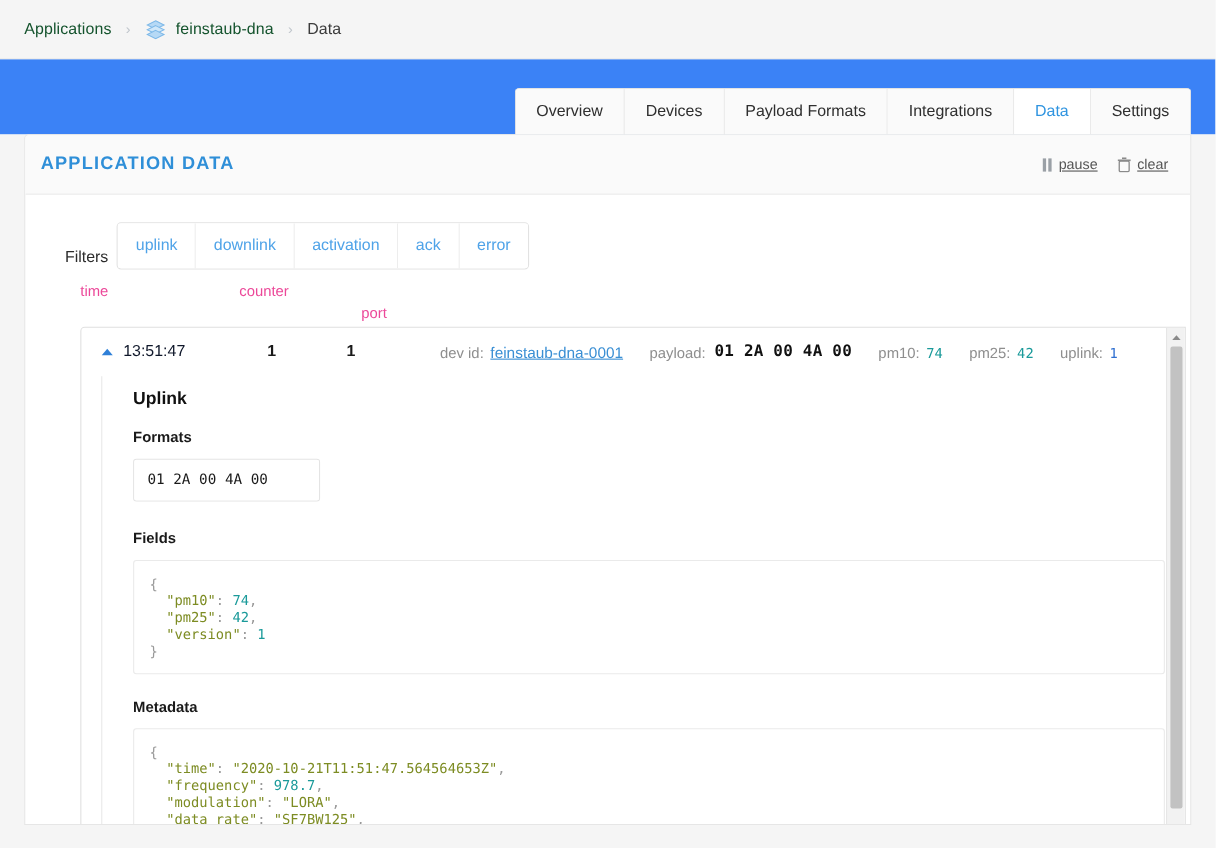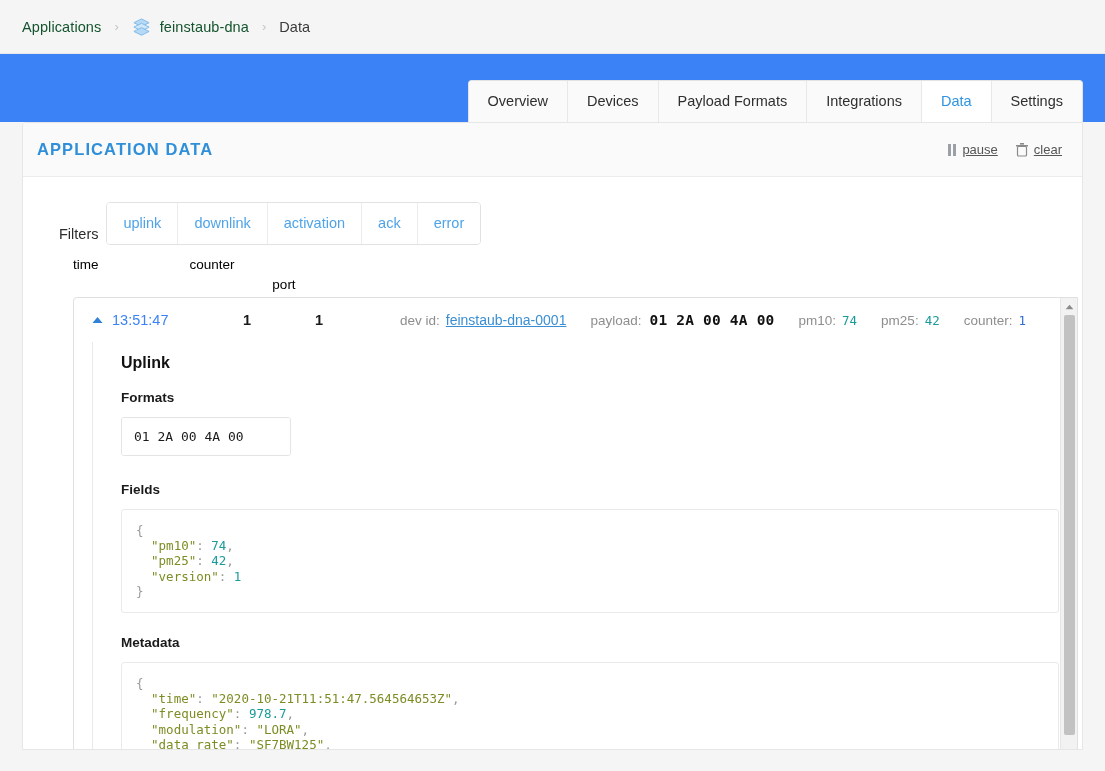--- a/index.html
+++ b/index.html
@@ -160,23 +160,24 @@
     cursor: pointer;
     white-space: nowrap;
   }
   .filter-btn:last-child { border-right: none; }
 
   
   .col-head {
     display: flex;
     padding-left: 50px;
     font-size: 13.5px;
-    color: #000000;
+    color: #ec4899;
     margin-top: 12px;
     margin-bottom: 5px;
+    gap: 28px;
   }
   .col-time { width: 96px; }
   .col-counter { width: 86px; text-align: center; }
   .col-port { width: 58px; text-align: center; margin-top: 20px; }
 
   
   .events-panel {
     position: relative;
     margin: 0 0 0 50px;
     width: 1005px;
@@ -202,21 +203,21 @@
   }
   .caret {
     width: 22px;
     display: flex;
     justify-content: center;
     cursor: pointer;
   }
   .caret svg { display: block; }
   .evt-time {
     width: 96px;
-    color: #3b82f6;
+    color: #0f172a;
     font-size: 14.5px;
     padding-left: 4px;
   }
   .evt-counter {
     width: 86px;
     text-align: center;
     font-weight: bold;
     color: #1a1a1a;
     font-size: 14.5px;
   }
@@ -433,21 +434,21 @@
         <div class="evt-port">1</div>
         <div class="evt-meta">
           <span class="mk">dev id:</span>
           <span class="dev-link">feinstaub-dna-0001</span>
           <span class="mk gap-l">payload:</span>
           <span class="payload-hex">01 2A 00 4A 00</span>
           <span class="mk gap-l">pm10:</span>
           <span class="val-teal">74</span>
           <span class="mk gap-l">pm25:</span>
           <span class="val-teal">42</span>
-          <span class="mk gap-l">counter:</span>
+          <span class="mk gap-l">uplink:</span>
           <span class="val-blue">1</span>
         </div>
       </div>
 
       <div class="evt-detail">
         <div class="detail-h">Uplink</div>
 
         <div class="sec-h">Formats</div>
         <div class="payload-box">
           <input class="payload-field" type="text" readonly="" value="01 2A 00 4A 00" style="">

